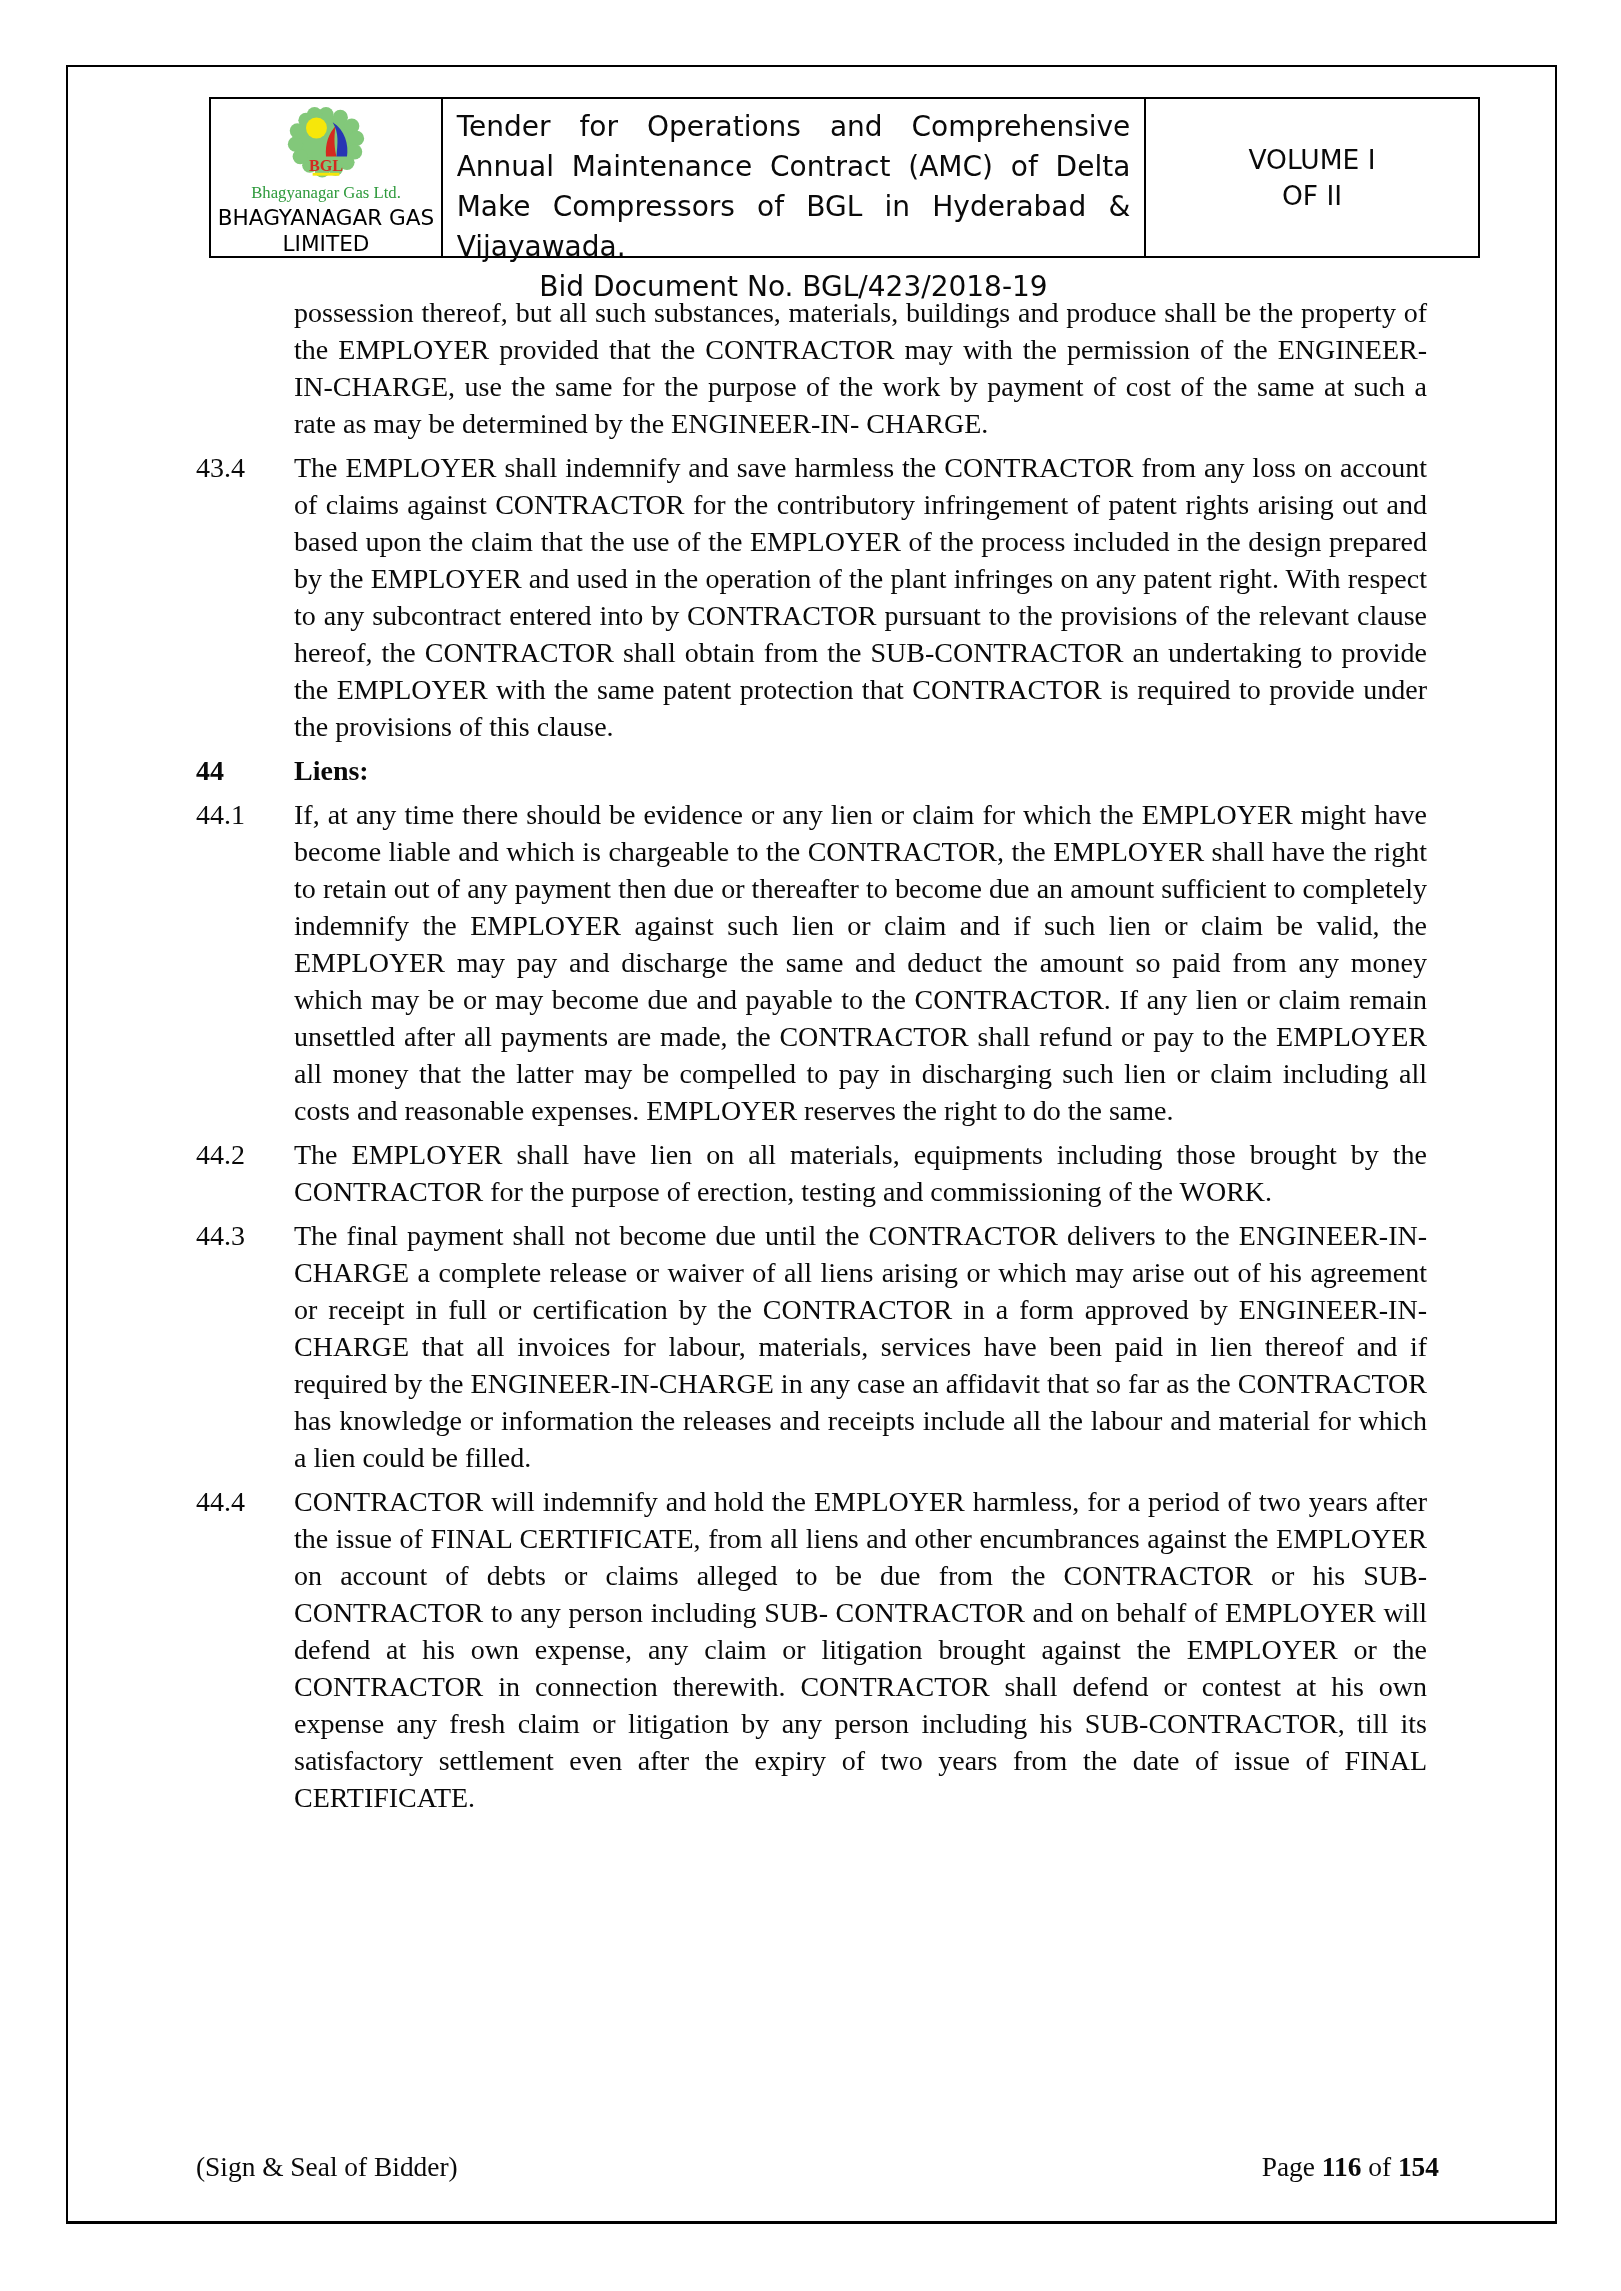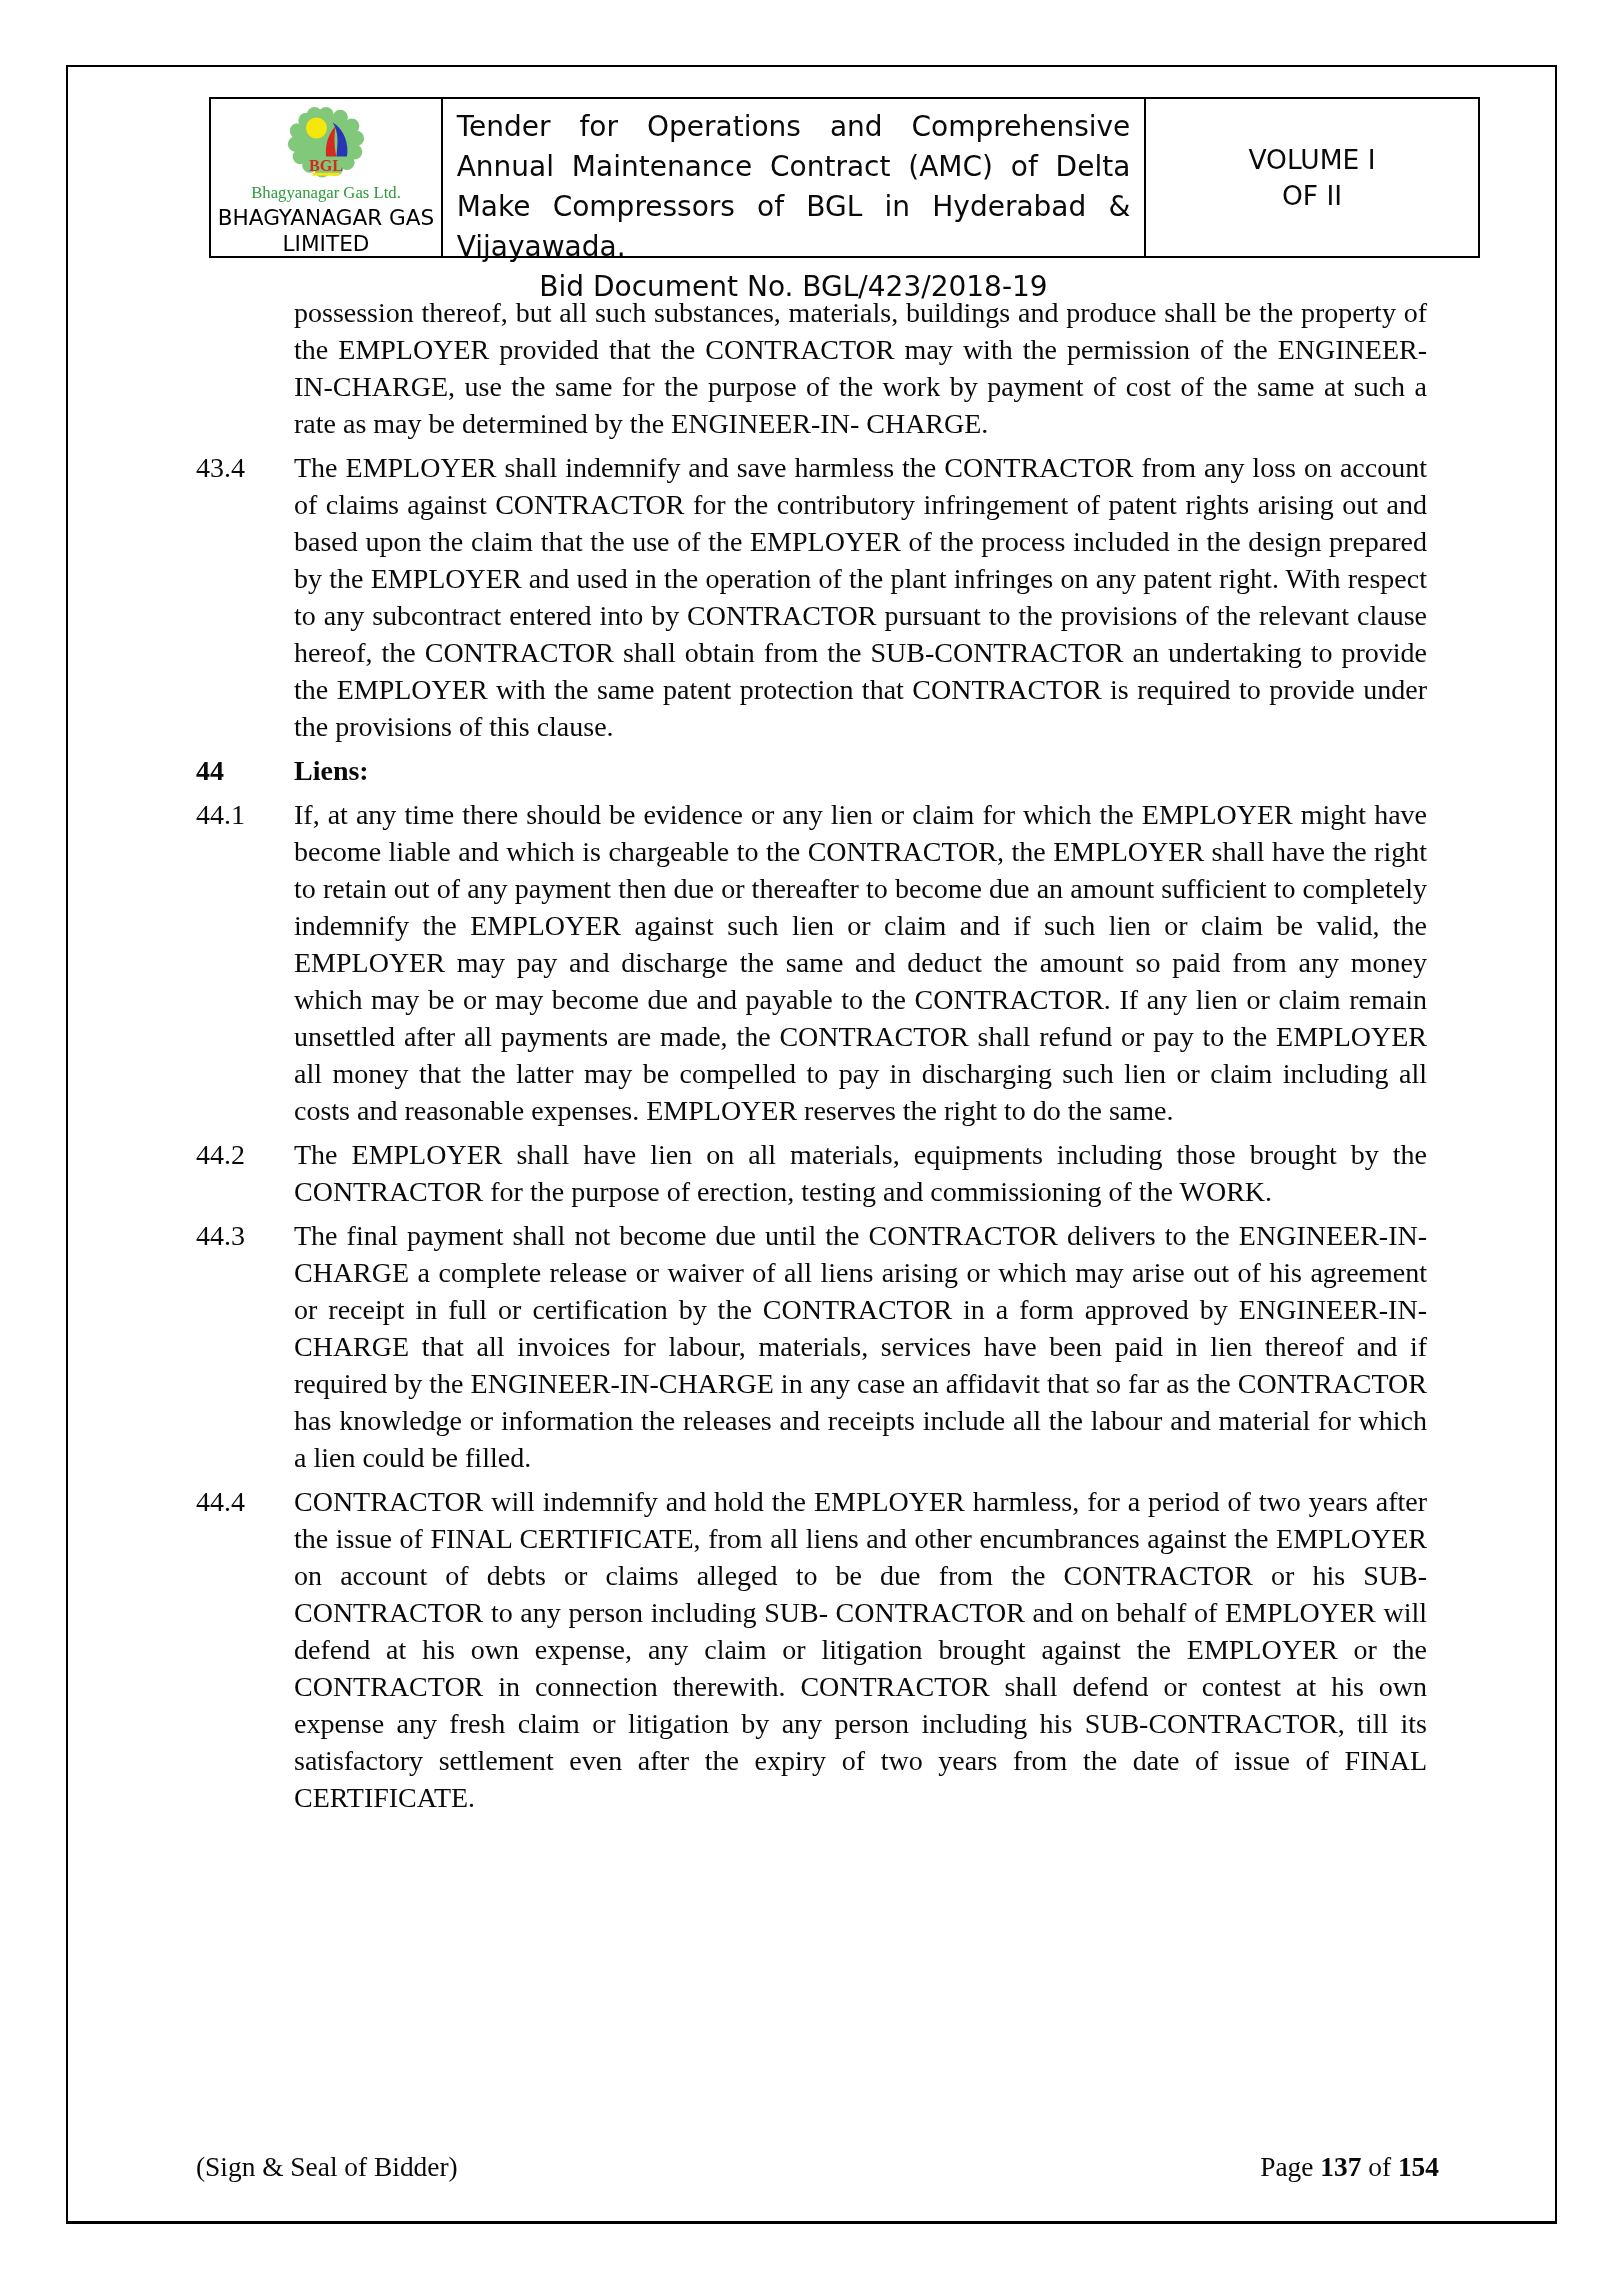--- a/index.html
+++ b/index.html
@@ -203,20 +203,20 @@
       <div class="clause-num">44.4</div>
       <div class="clause-text">CONTRACTOR will indemnify and hold the EMPLOYER harmless, for a period of two years after the issue of FINAL CERTIFICATE, from all liens and other encumbrances against the EMPLOYER on account of debts or claims alleged to be due from the CONTRACTOR or his SUB-CONTRACTOR to any person including SUB- CONTRACTOR and on behalf of EMPLOYER will defend at his own expense, any claim or litigation brought against the EMPLOYER or the CONTRACTOR in connection therewith. CONTRACTOR shall defend or contest at his own expense any fresh claim or litigation by any person including his SUB-CONTRACTOR, till its satisfactory settlement even after the expiry of two years from the date of issue of FINAL CERTIFICATE.</div>
     </div>
 
   </div>
 
   <div class="footer">
     <div>(Sign &amp; Seal of Bidder)</div>
     <div>
       <span>Page</span>
-      <span class="bold">137</span>
+      <span class="bold">116</span>
       <span>of</span>
       <span class="bold">154</span>
     </div>
   </div>
 
 </div>
 
 
 </body></html>

